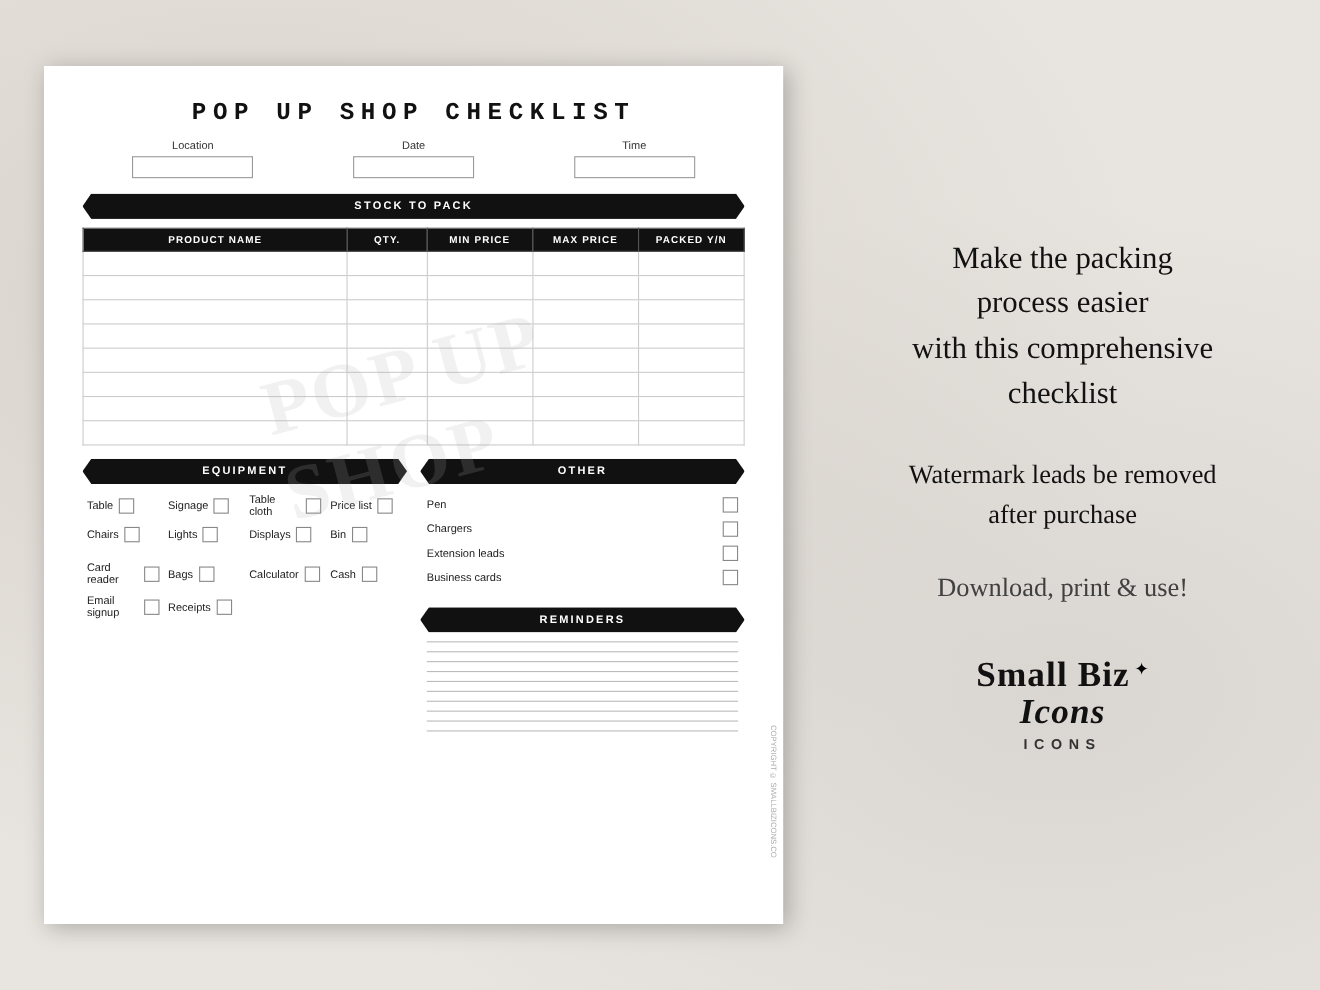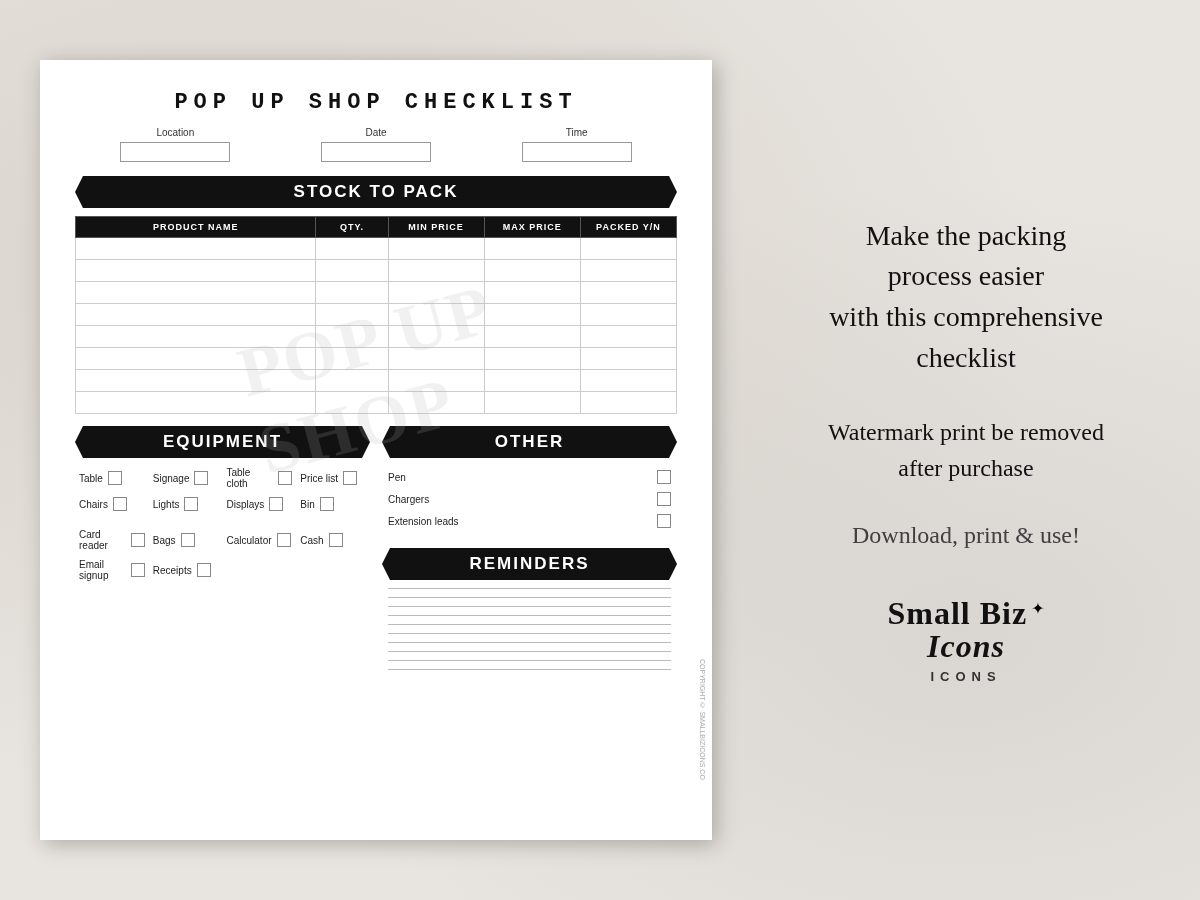--- a/index.html
+++ b/index.html
@@ -71,21 +71,21 @@
       width: 110px;
       height: 20px;
       border: 1px solid #999;
     }
 
     
     .section-header {
       background: #111;
       color: #fff;
       text-align: center;
-      font-size: 17px;
+      font-size: 10px;
       font-weight: bold;
       letter-spacing: 2px;
       padding: 6px 10px;
       margin-bottom: 0;
       clip-path: polygon(8px 0%, calc(100% - 8px) 0%, 100% 50%, calc(100% - 8px) 100%, 8px 100%, 0% 50%);
     }
 
     
     .stock-table {
       width: 100%;
@@ -447,20 +447,24 @@
             <div class="checkbox-sq"></div>
           </div>
           <div class="checklist-row">
             <span class="checklist-item-label">Chargers</span>
             <div class="checkbox-sq"></div>
           </div>
           <div class="checklist-row">
             <span class="checklist-item-label">Extension leads</span>
             <div class="checkbox-sq"></div>
           </div>
+          <div class="checklist-row">
+            <span class="checklist-item-label">Business cards</span>
+            <div class="checkbox-sq"></div>
+          </div>
         </div>
 
         <div class="section-header" style="margin-top:8px;">REMINDERS</div>
         <div class="reminders-lines">
           <div class="reminder-line"></div>
           <div class="reminder-line"></div>
           <div class="reminder-line"></div>
           <div class="reminder-line"></div>
           <div class="reminder-line"></div>
           <div class="reminder-line"></div>
@@ -478,21 +482,21 @@
   <div class="right-panel">
 
     <div class="main-tagline">
       <span>Make the packing</span><br>
       <span>process easier</span><br>
       <span>with this comprehensive</span><br>
       <span>checklist</span>
     </div>
 
     <div class="watermark-note">
-      <span>Watermark print be removed</span><br>
+      <span>Watermark leads be removed</span><br>
       <span>after purchase</span>
     </div>
 
     <div class="download-note">Download, print &amp; use!</div>
 
     <div class="brand-area">
       <div style="display:flex; align-items:flex-start; gap:4px;">
         <span class="brand-name" style="">Small Biz</span>
         <span style="font-size:16px; margin-top:4px;">✦</span>
       </div>

